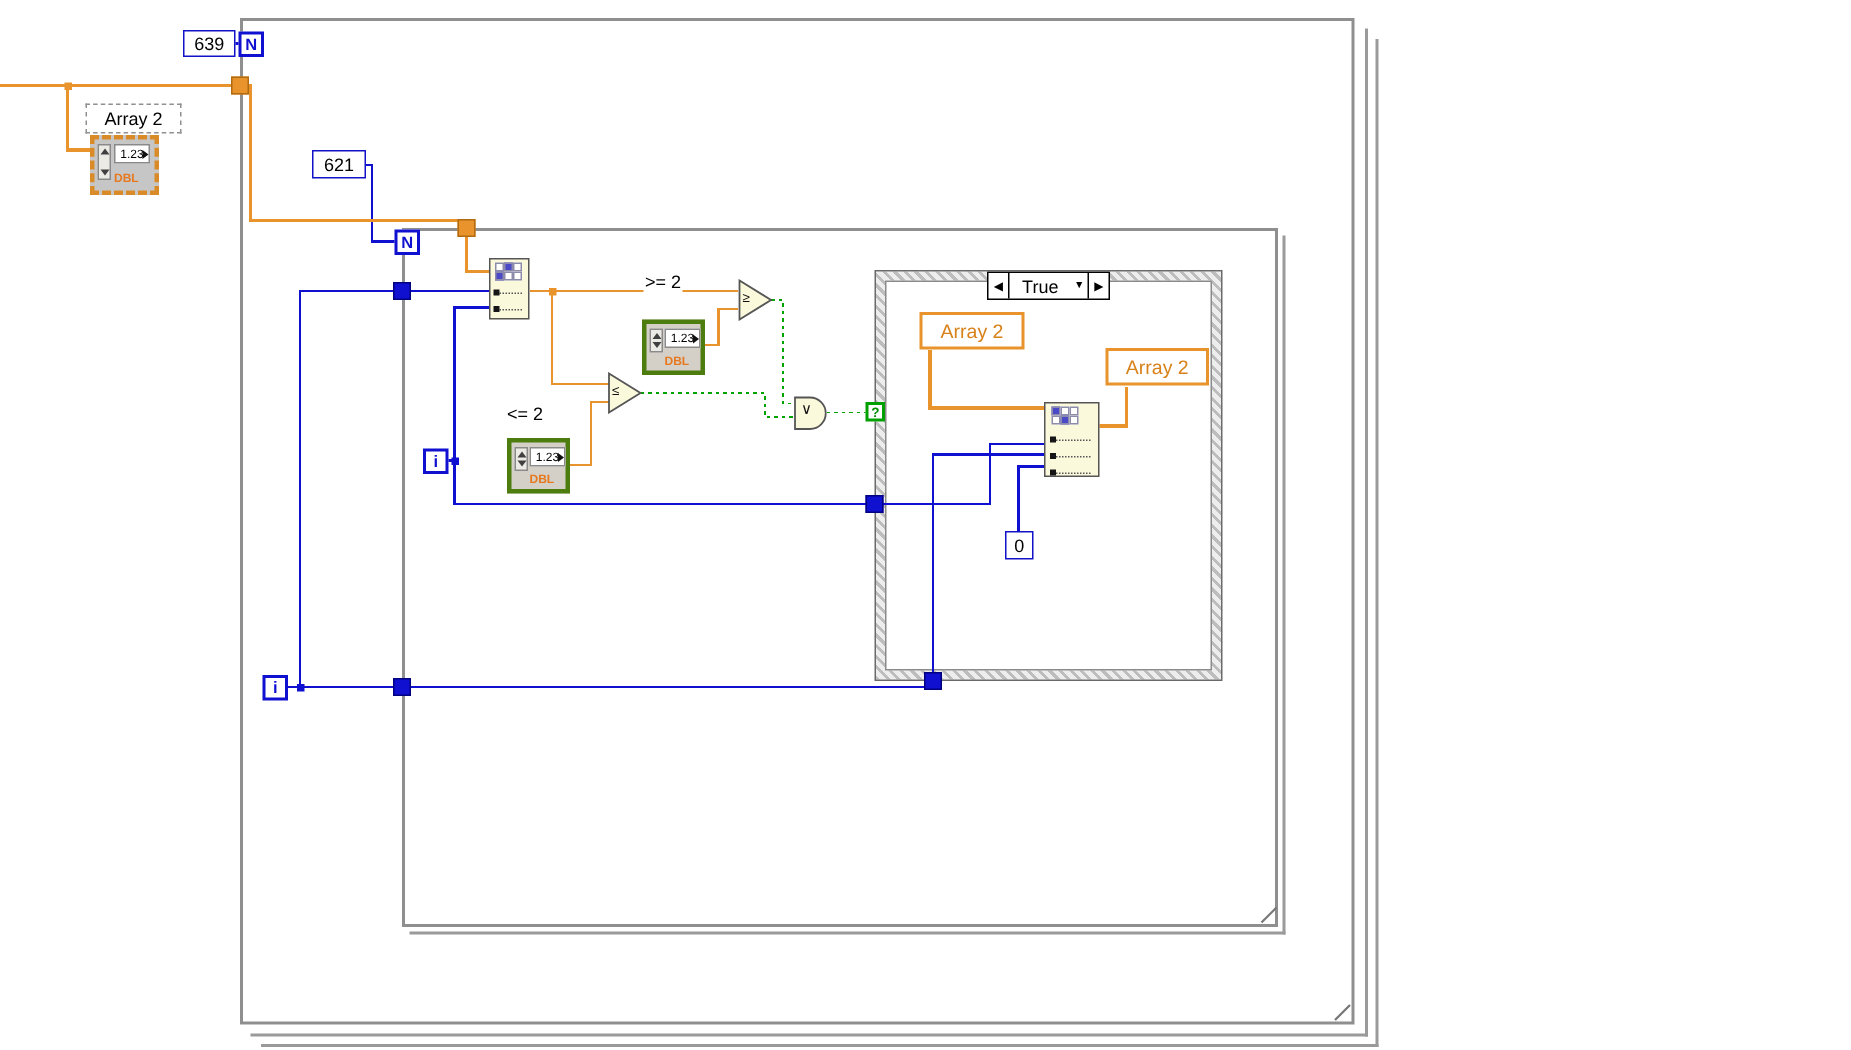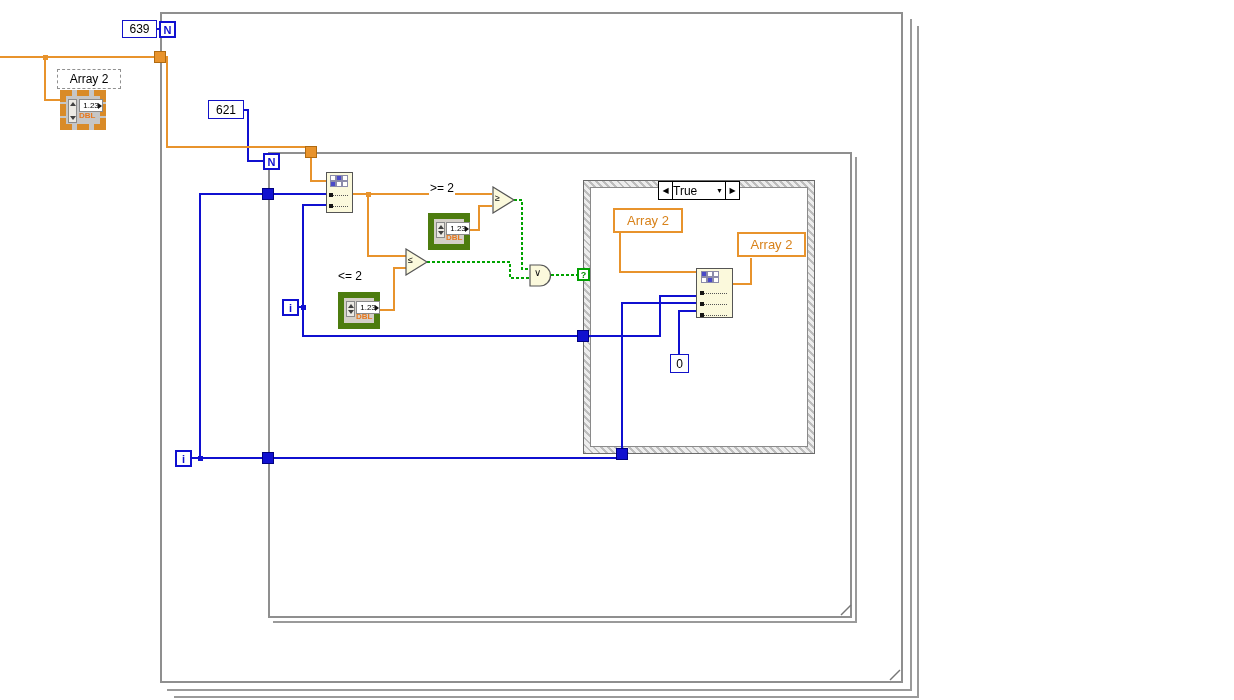--- a/index.html
+++ b/index.html
@@ -28,21 +28,21 @@
   .local{position:absolute;border:2px solid #E8932C;color:#D8821A;background:#fff;
          font-size:13px;display:flex;align-items:center;justify-content:center;box-sizing:border-box;}
   
   .lvnode{position:absolute;background:#FBF9DC;border:1px solid #555;box-sizing:border-box;}
   .nodegrid{position:absolute;left:3px;top:2px;width:18px;display:grid;grid-template-columns:repeat(3,6px);grid-auto-rows:6px;}
   .nodegrid i{background:#fff;border:1px solid #8C8CAA;box-sizing:border-box;}
   .nodegrid i.d{background:#4A4AC8;}
   .noderow{position:absolute;left:3px;width:18px;height:4px;border-bottom:1px dotted #555;}
   .noderow::before{content:"";position:absolute;left:-1px;bottom:-2px;width:4px;height:4px;background:#151515;}
   
-  .dblconst{position:absolute;width:42px;height:37px;background:#D4D0C8;border:6px solid #4d7c0f;box-sizing:border-box;}
+  .dblconst{position:absolute;width:42px;height:37px;background:#D4D0C8;border:3px solid #4d7c0f;box-sizing:border-box;}
   .dblconst.dim{background:#C6C6C6;border-style:dashed;border-color:#D98B28;}
   .spin{position:absolute;left:2px;top:3px;width:9px;height:16px;background:#ECEAE4;border:1px solid #8A8A8A;box-sizing:border-box;}
   .spin i{position:absolute;left:1px;width:0;height:0;border-left:3px solid transparent;border-right:3px solid transparent;}
   .spin i.up{top:2px;border-bottom:4px solid #404040;}
   .spin i.dn{bottom:2px;border-top:4px solid #404040;}
   .dval{position:absolute;left:12px;top:3px;width:24px;height:13px;background:#fff;border:1px solid #8A8A8A;
         font-size:8px;line-height:11px;text-align:center;color:#000;box-sizing:border-box;}
   .dval::after{content:"";position:absolute;right:0;top:3px;border-left:4px solid #101010;
         border-top:3px solid transparent;border-bottom:3px solid transparent;}
   .dtyp{position:absolute;left:12px;bottom:2px;font-size:8px;font-weight:bold;color:#E8781E;}
@@ -53,21 +53,21 @@
   .cmp svg, .orgate svg{position:absolute;left:0;top:0;}
   .cmpsym{position:absolute;left:3px;top:7px;font-size:9px;color:#111;}
   .orgate{position:absolute;width:23px;height:25px;}
   .orsym{position:absolute;left:5px;top:4px;font-size:10px;color:#111;}
   
   .sel{position:absolute;left:658px;top:181px;width:82px;height:19px;background:#fff;border:1px solid #000;
        display:flex;align-items:center;box-sizing:border-box;}
   .selbtn{width:13px;flex:0 0 auto;text-align:center;font-size:8px;line-height:17px;}
   .selbtn.prev{border-right:1px solid #000;}
   .selbtn.next{border-left:1px solid #000;}
-  .selval{flex:1;text-align:left;font-size:12px;}
+  .selval{flex:1;text-align:center;font-size:12px;}
   .selmenu{width:11px;flex:0 0 auto;font-size:7px;text-align:center;}
   .selterm{position:absolute;left:577px;top:268px;width:13px;height:13px;background:#fff;border:2px solid #00A000;
            color:#009000;font-size:9px;font-weight:bold;display:flex;align-items:center;justify-content:center;box-sizing:border-box;}
   
   svg.wires{position:absolute;left:0;top:0;}
   svg.wires polyline{fill:none;shape-rendering:crispEdges;}
   .wb{stroke:#1010D0;stroke-width:1.5;}
   .wo{stroke:#E8932C;stroke-width:2.5;}
   .ws{stroke:#E8932C;stroke-width:1.5;}
   .wg{stroke:#00A300;stroke-width:1.2;stroke-dasharray:2.5 2.5;}

